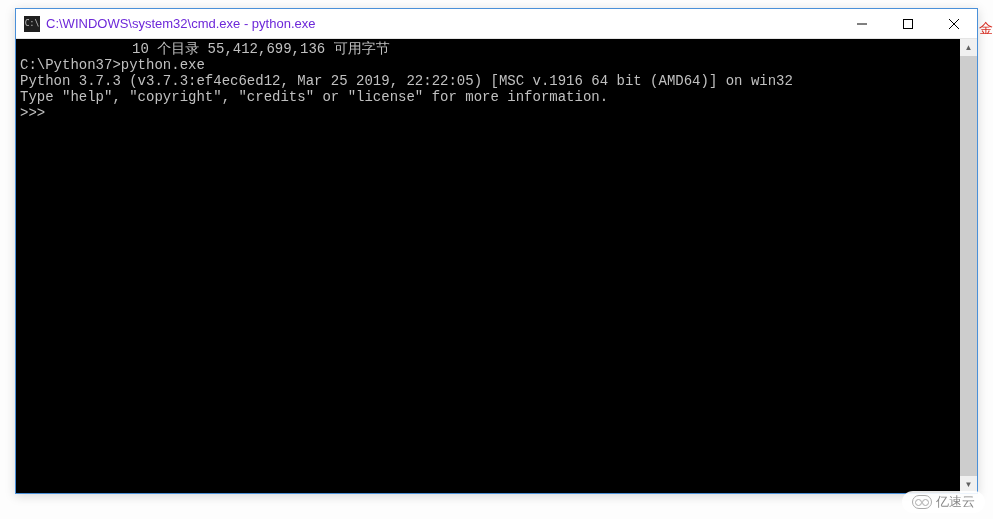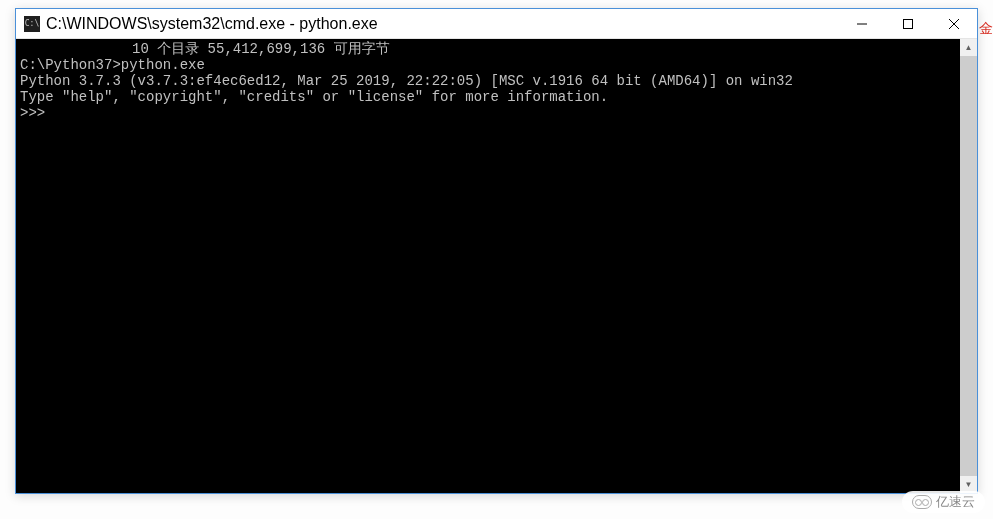--- a/index.html
+++ b/index.html
@@ -56,22 +56,22 @@
       justify-content: center;
     }
     .title-icon-inner {
       color: #c0c0c0;
       font-size: 8px;
       font-family: monospace;
       line-height: 1;
     }
     .title-text {
       flex: 1;
-      font-size: 16px;
-      color: #000000;
+      font-size: 13px;
+      color: #6d28d9;
     }
     .win-controls {
       display: flex;
       height: 100%;
     }
     .win-btn {
       width: 46px;
       height: 100%;
       display: flex;
       align-items: center;

